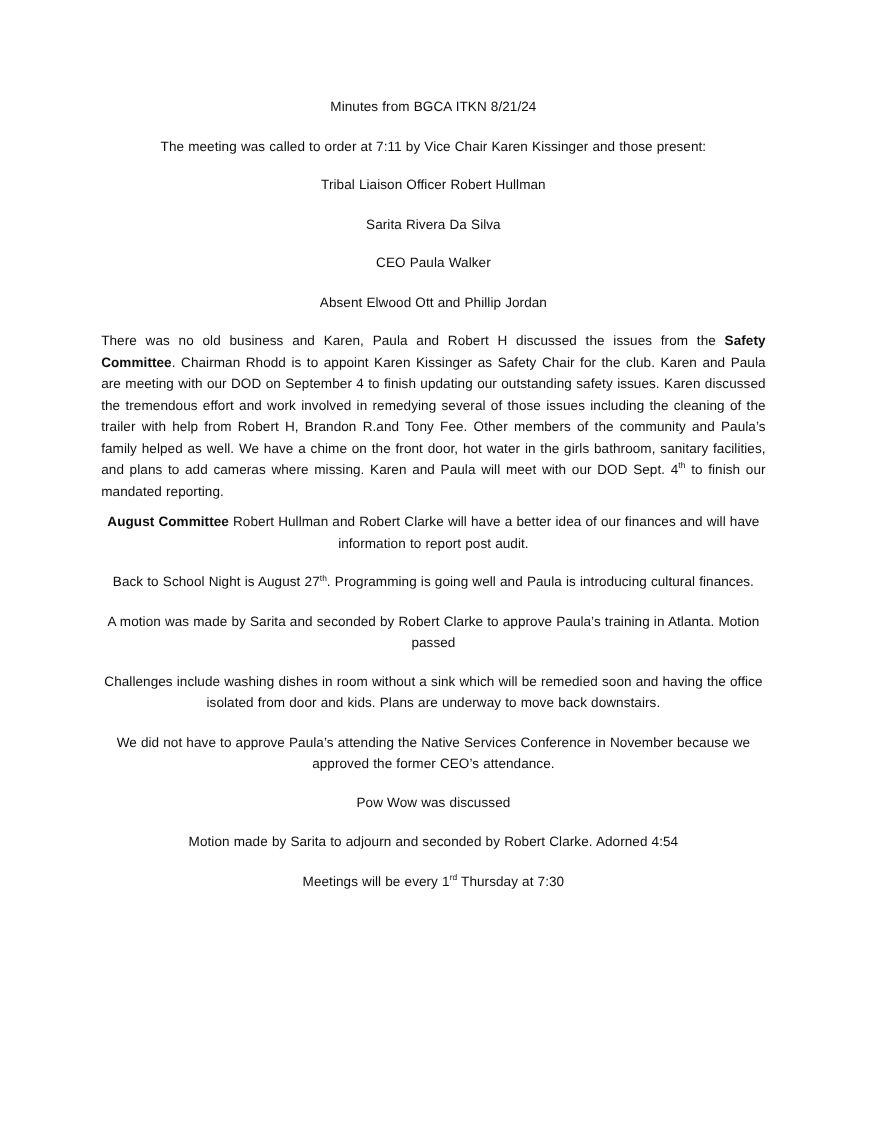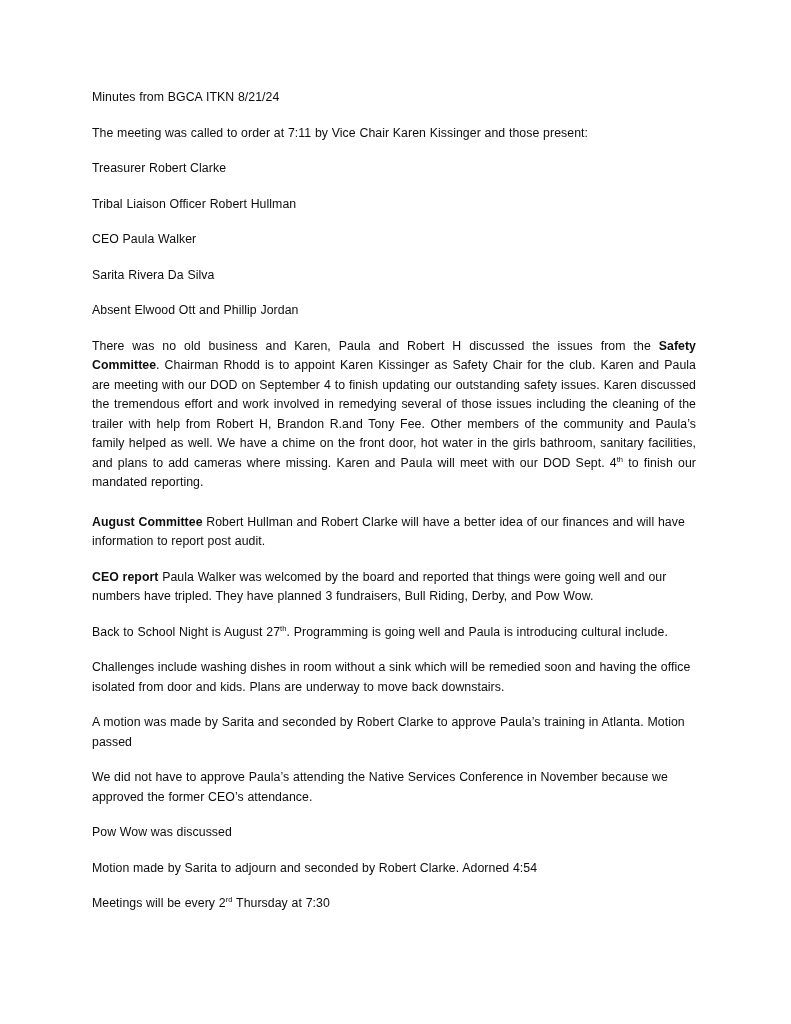--- a/index.html
+++ b/index.html
@@ -27,27 +27,27 @@
   .doc-body {
     position: absolute;
     left: 92px;
     top: 88px;
     width: 604px;
   }
   .para {
     font-size: 12.3px;
     line-height: 19.5px;
     margin: 0 0 16px 0;
-    text-align: left;
+    text-align: center;
     letter-spacing: 0.005em;
     word-spacing: 0.02em;
   }
   .para.block {
     text-align: justify;
-    margin-bottom: 20px;
+    margin-bottom: 8px;
   }
   b, .bold {
     font-weight: 700;
   }
   sup {
     font-size: 0.62em;
     vertical-align: super;
     line-height: 0;
   }
   .spacer-bottom {
@@ -56,37 +56,35 @@
 </style>
 </head>
 <body>
 
 <div class="page">
   <div class="doc-body">
 
     <p class="para">Minutes from BGCA ITKN 8/21/24</p>
 
     <p class="para">The meeting was called to order at 7:11 by Vice Chair Karen Kissinger and those present:</p>
-    <p class="para">Treasurer Robert Clarke</p>
     <p class="para">Tribal Liaison Officer Robert Hullman</p>
+    <p class="para">Sarita Rivera Da Silva</p>
     <p class="para">CEO Paula Walker</p>
-    <p class="para">Sarita Rivera Da Silva</p>
     <p class="para">Absent Elwood Ott and Phillip Jordan</p>
 
     <p class="para block"><span>There was no old business and Karen, Paula and Robert H discussed the issues from the </span><b>Safety Committee</b><span>. Chairman Rhodd is to appoint Karen Kissinger as Safety Chair for the club. Karen and Paula are meeting with our DOD on September 4 to finish updating our outstanding safety issues. Karen discussed the tremendous effort and work involved in remedying several of those issues including the cleaning of the trailer with help from Robert H, Brandon R.and Tony Fee. Other members of the community and Paula’s family helped as well. We have a chime on the front door, hot water in the girls bathroom, sanitary facilities, and plans to add cameras where missing. Karen and Paula will meet with our DOD Sept. 4</span><sup>th</sup><span> to finish our mandated reporting.</span></p>
 
     <p class="para"><b>August Committee</b><span> Robert Hullman and Robert Clarke will have a better idea of our finances and will have information to report post audit.</span></p>
 
-    <p class="para"><b>CEO report</b><span> Paula Walker was welcomed by the board and reported that things were going well and our numbers have tripled. They have planned 3 fundraisers, Bull Riding, Derby, and Pow Wow.</span></p>
 
-    <p class="para"><span>Back to School Night is August 27</span><sup>th</sup><span>. Programming is going well and Paula is introducing cultural include.</span></p>
+    <p class="para"><span>Back to School Night is August 27</span><sup>th</sup><span>. Programming is going well and Paula is introducing cultural finances.</span></p>
 
+    <p class="para">A motion was made by Sarita and seconded by Robert Clarke to approve Paula’s training in Atlanta. Motion passed</p>
     <p class="para">Challenges include washing dishes in room without a sink which will be remedied soon and having the office isolated from door and kids. Plans are underway to move back downstairs.</p>
-    <p class="para">A motion was made by Sarita and seconded by Robert Clarke to approve Paula’s training in Atlanta. Motion passed</p>
     <p class="para">We did not have to approve Paula’s attending the Native Services Conference in November because we approved the former CEO’s attendance.</p>
     <p class="para">Pow Wow was discussed</p>
     <p class="para">Motion made by Sarita to adjourn and seconded by Robert Clarke. Adorned 4:54</p>
 
-    <p class="para"><span>Meetings will be every 2</span><sup>rd</sup><span> Thursday at 7:30</span></p>
+    <p class="para"><span>Meetings will be every 1</span><sup>rd</sup><span> Thursday at 7:30</span></p>
 
     <div class="spacer-bottom"></div>
   </div>
 </div>
 
 </body></html>

